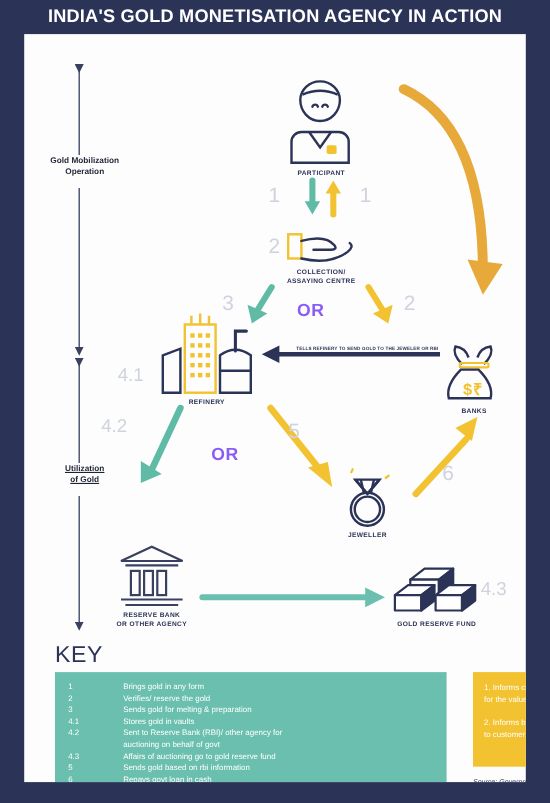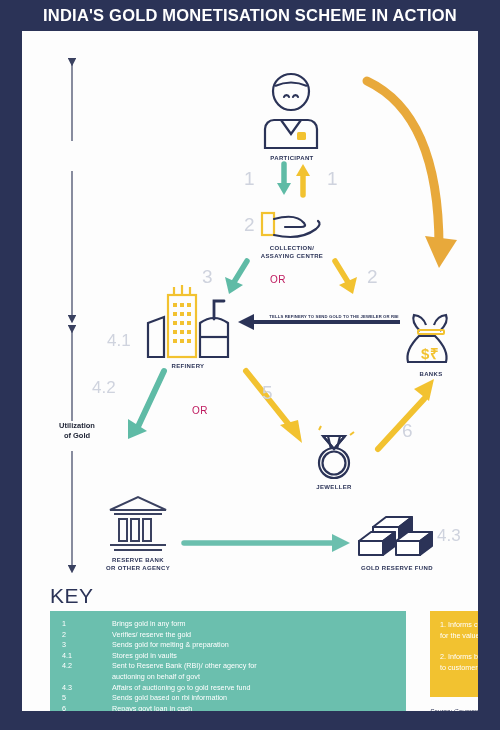--- a/index.html
+++ b/index.html
@@ -28,21 +28,21 @@
     position:absolute;text-align:center;color:#2B3357;
     font-size:6px;font-weight:bold;letter-spacing:.35px;line-height:8px;
     white-space:pre-line;
   }
   .bignum{
     position:absolute;color:#CFD3DE;font-size:19px;font-weight:400;
     line-height:19px;
   }
   .bignum.sm{font-size:16px;}
   .ortext{
-    position:absolute;color:#be185d;font-size:10px;font-weight:normal;
+    position:absolute;color:#8b5cf6;font-size:16px;font-weight:bold;
     letter-spacing:.5px;
   }
   .phase{
     position:absolute;text-align:center;color:#1D2233;
     font-size:7.5px;font-weight:bold;line-height:10px;white-space:pre-line;
   }
   svg{position:absolute;left:0;top:0;overflow:visible;}
 
   
   .keyword{
@@ -73,21 +73,21 @@
     position:absolute;left:408px;top:676px;width:200px;
     color:#3A4160;font-size:6.4px;line-height:9px;font-style:italic;
     white-space:pre-line;
   }
 </style>
 </head>
 <body>
 
 <div class="poster">
 
-  <div class="title">INDIA'S GOLD MONETISATION SCHEME IN ACTION</div>
+  <div class="title">INDIA'S GOLD MONETISATION AGENCY IN ACTION</div>
 
   <div class="canvas">
 
     <svg width="456" height="680" viewBox="0 0 456 680">
       <defs>
         <marker id="navyArrow" markerWidth="7" markerHeight="7" refX="5" refY="3.5" orient="auto">
           <path d="M0,0 L7,3.5 L0,7 Z" fill="#3A4160"></path>
         </marker>
       </defs>
 
@@ -225,21 +225,23 @@
         <path d="M377 496 l13 -10 v14 l-13 10 z" fill="#2B3357"></path>
         <path d="M337 510 l12 -9 h24 l-12 9 z"></path>
         <path d="M337 510 h24 v14 h-24 z"></path>
         <path d="M361 510 l12 -9 v14 l-12 9 z" fill="#2B3357"></path>
         <path d="M374 510 l12 -9 h24 l-12 9 z"></path>
         <path d="M374 510 h24 v14 h-24 z"></path>
         <path d="M398 510 l12 -9 v14 l-12 9 z" fill="#2B3357"></path>
       </g>
     </svg>
 
-    <div class="phase" style="left:0px;top:390px;width:110px;">Utilization
+    <div class="phase" style="left:0px;top:110px;width:110px;">Gold Mobilization
+Operation</div>
+    <div class="phase" style="left:0px;top:390px;width:110px;text-decoration:underline;">Utilization
 of Gold</div>
 
     <div class="lbl" style="left:224px;top:123px;width:92px;">PARTICIPANT</div>
     <div class="lbl" style="left:212px;top:213px;width:116px;">COLLECTION/
 ASSAYING CENTRE</div>
     <div class="lbl" style="left:120px;top:331px;width:92px;">REFINERY</div>
     <div class="lbl" style="left:363px;top:339px;width:92px;">BANKS</div>
     <div class="lbl" style="left:266px;top:452px;width:92px;">JEWELLER</div>
     <div class="lbl" style="left:62px;top:525px;width:108px;">RESERVE BANK
 OR OTHER AGENCY</div>

